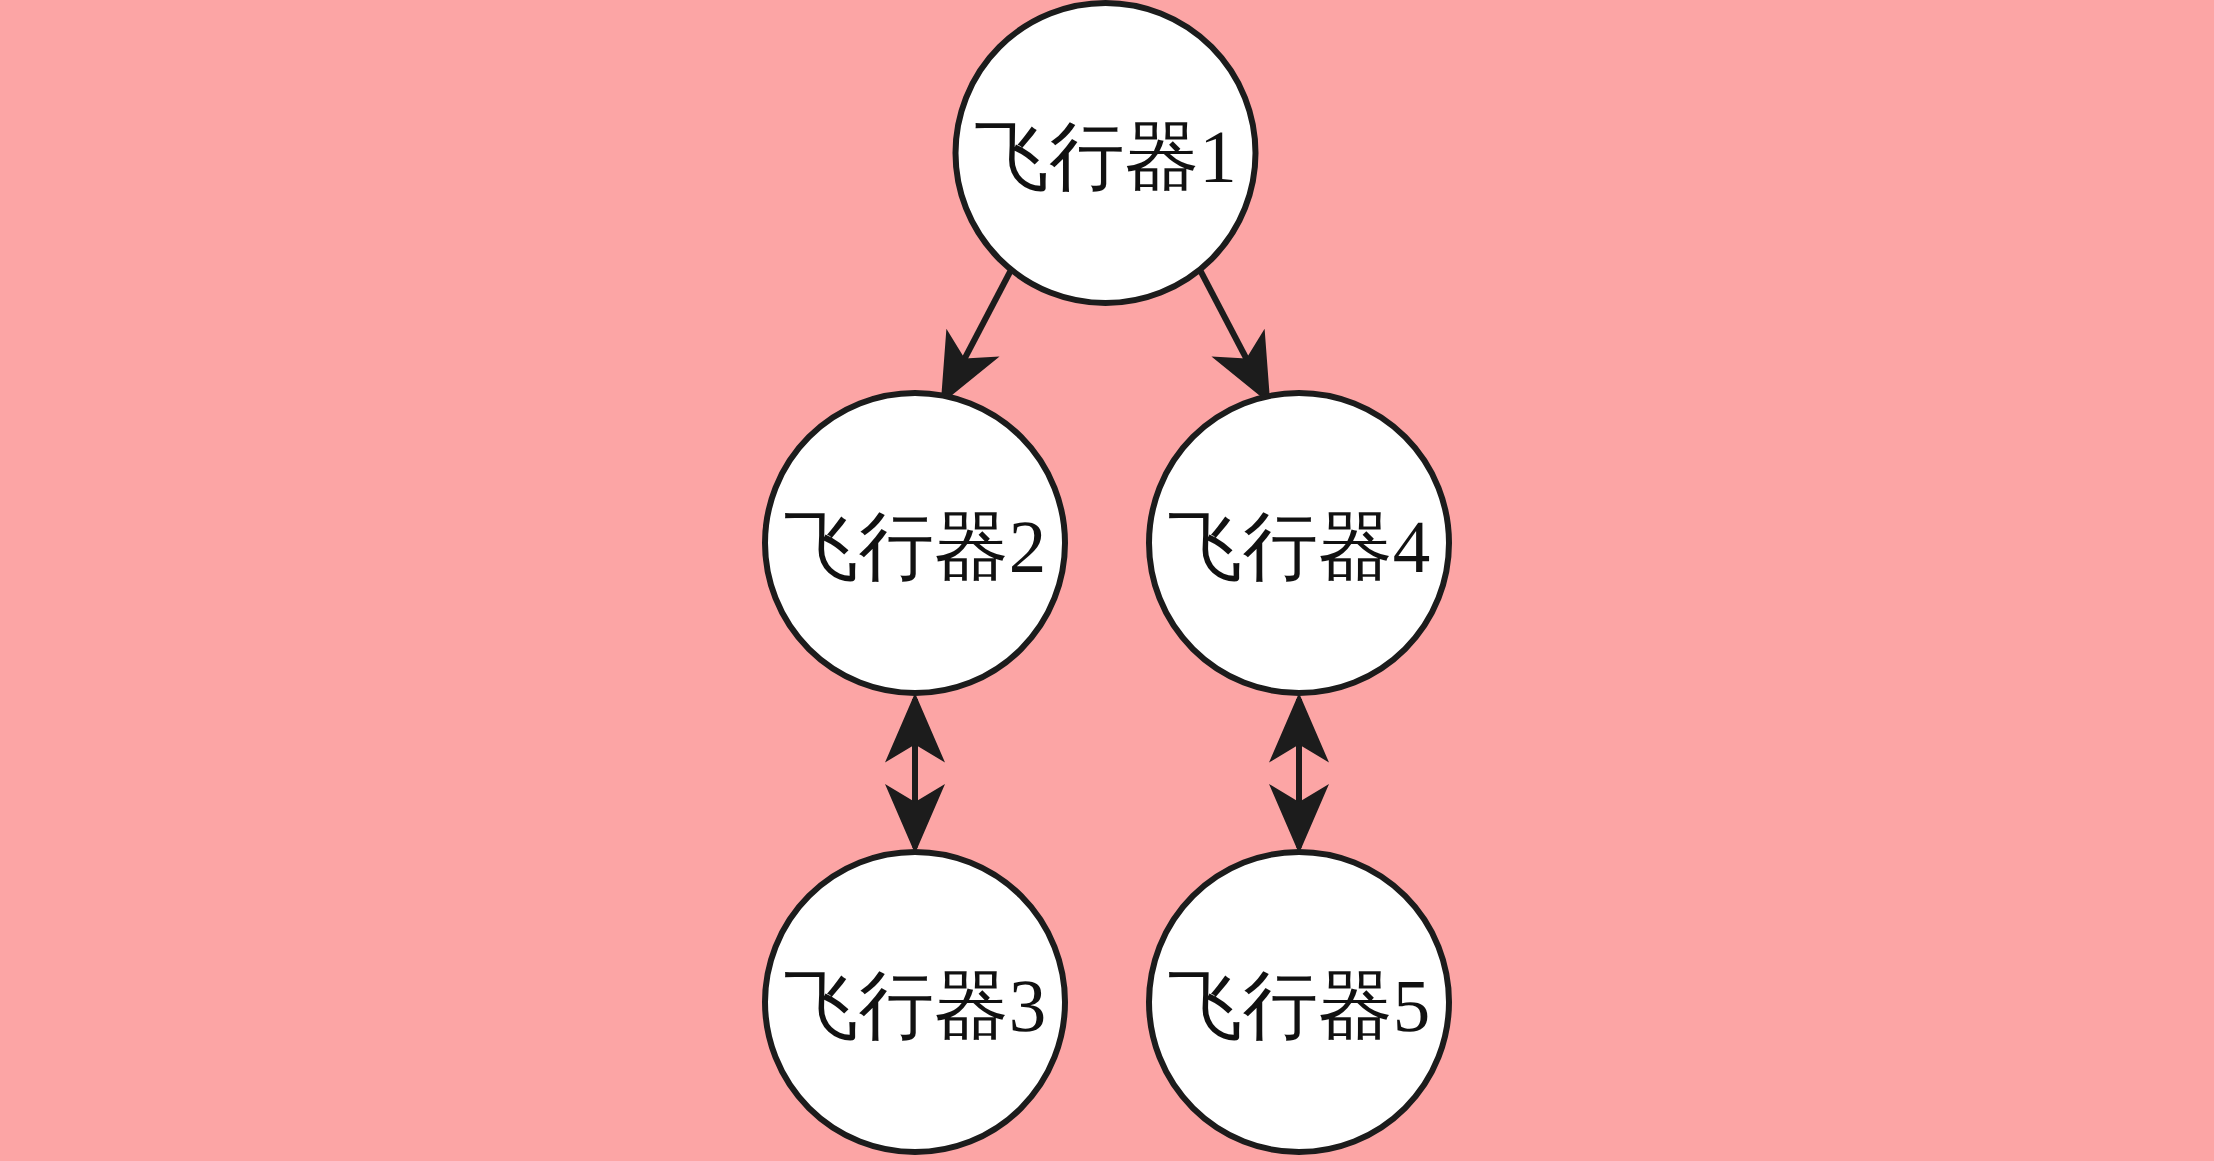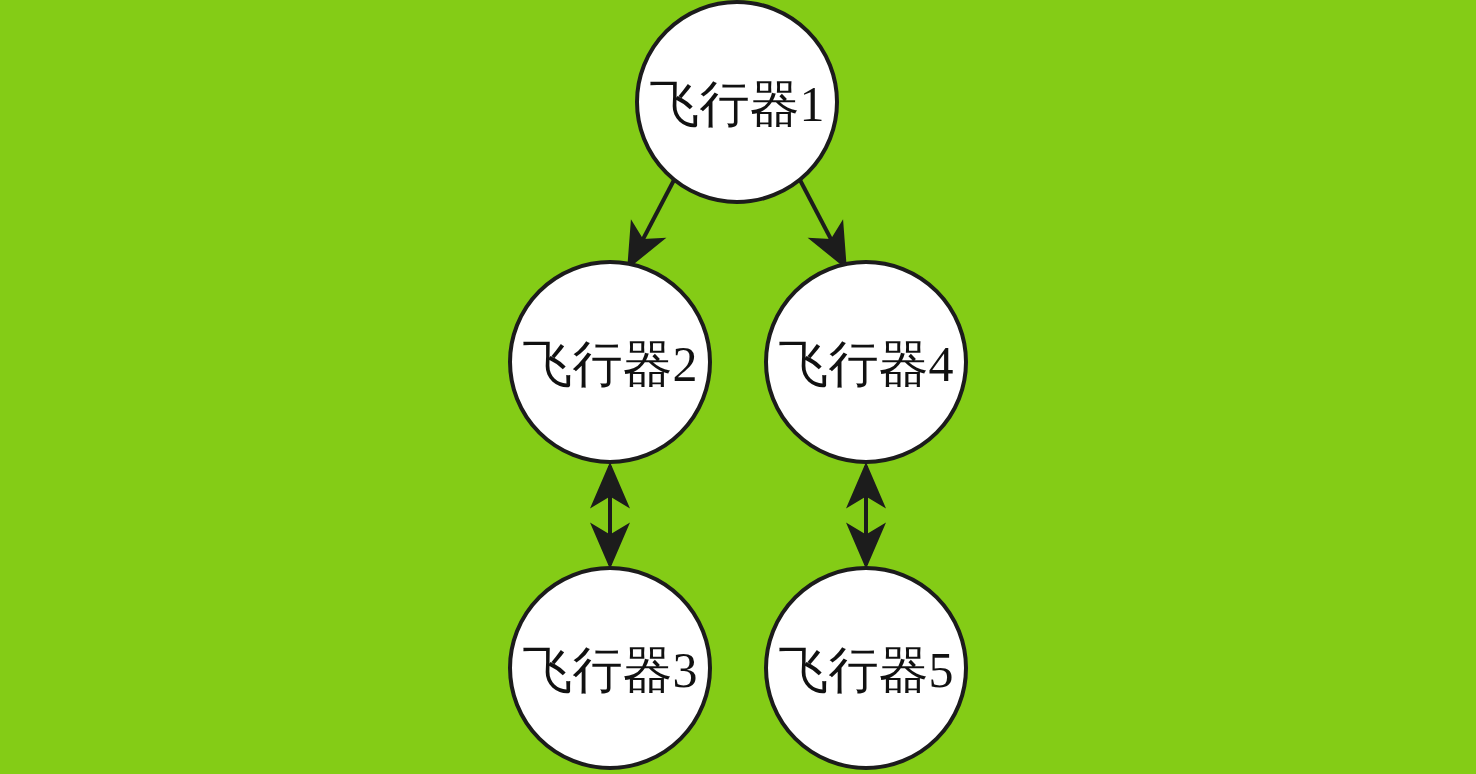--- a/index.html
+++ b/index.html
@@ -10,21 +10,21 @@
   body {
     width: 1476px;
     height: 774px;
     overflow: hidden;
     font-family: "Liberation Serif", "DejaVu Serif", serif;
   }
   #diagram-canvas {
     position: relative;
     width: 1476px;
     height: 774px;
-    background: #84cc16;
+    background: #fca5a5;
   }
   svg#graph {
     display: block;
     width: 1476px;
     height: 774px;
   }
   .node-circle {
     fill: #ffffff;
     stroke: #1c1c1c;
     stroke-width: 4;

